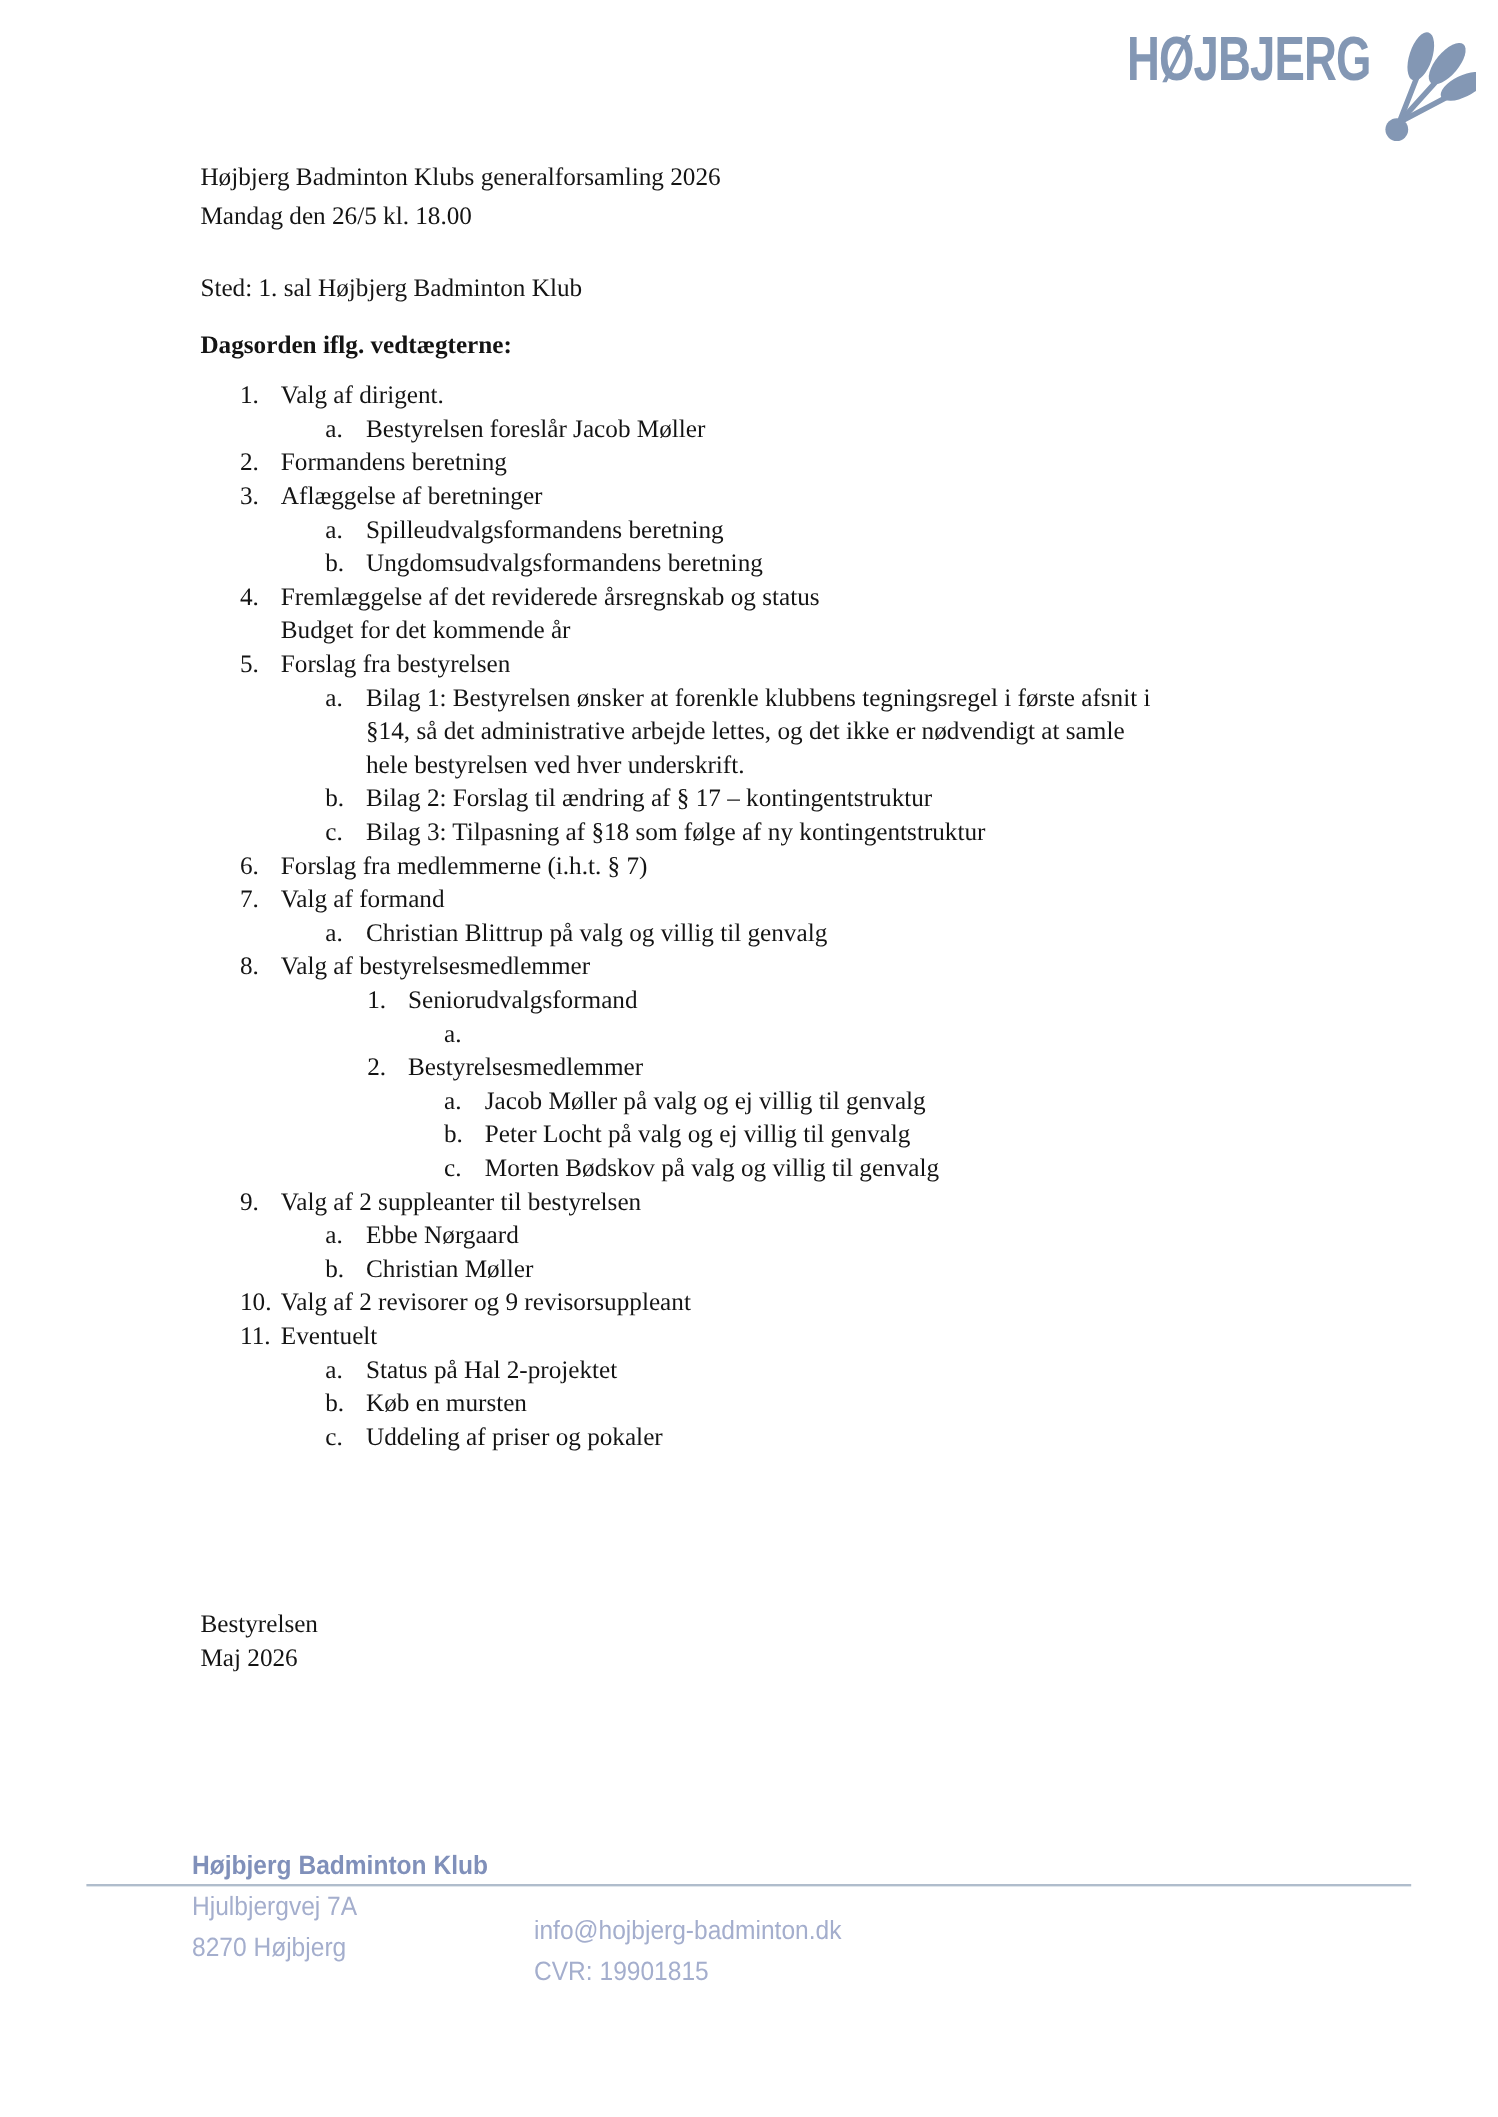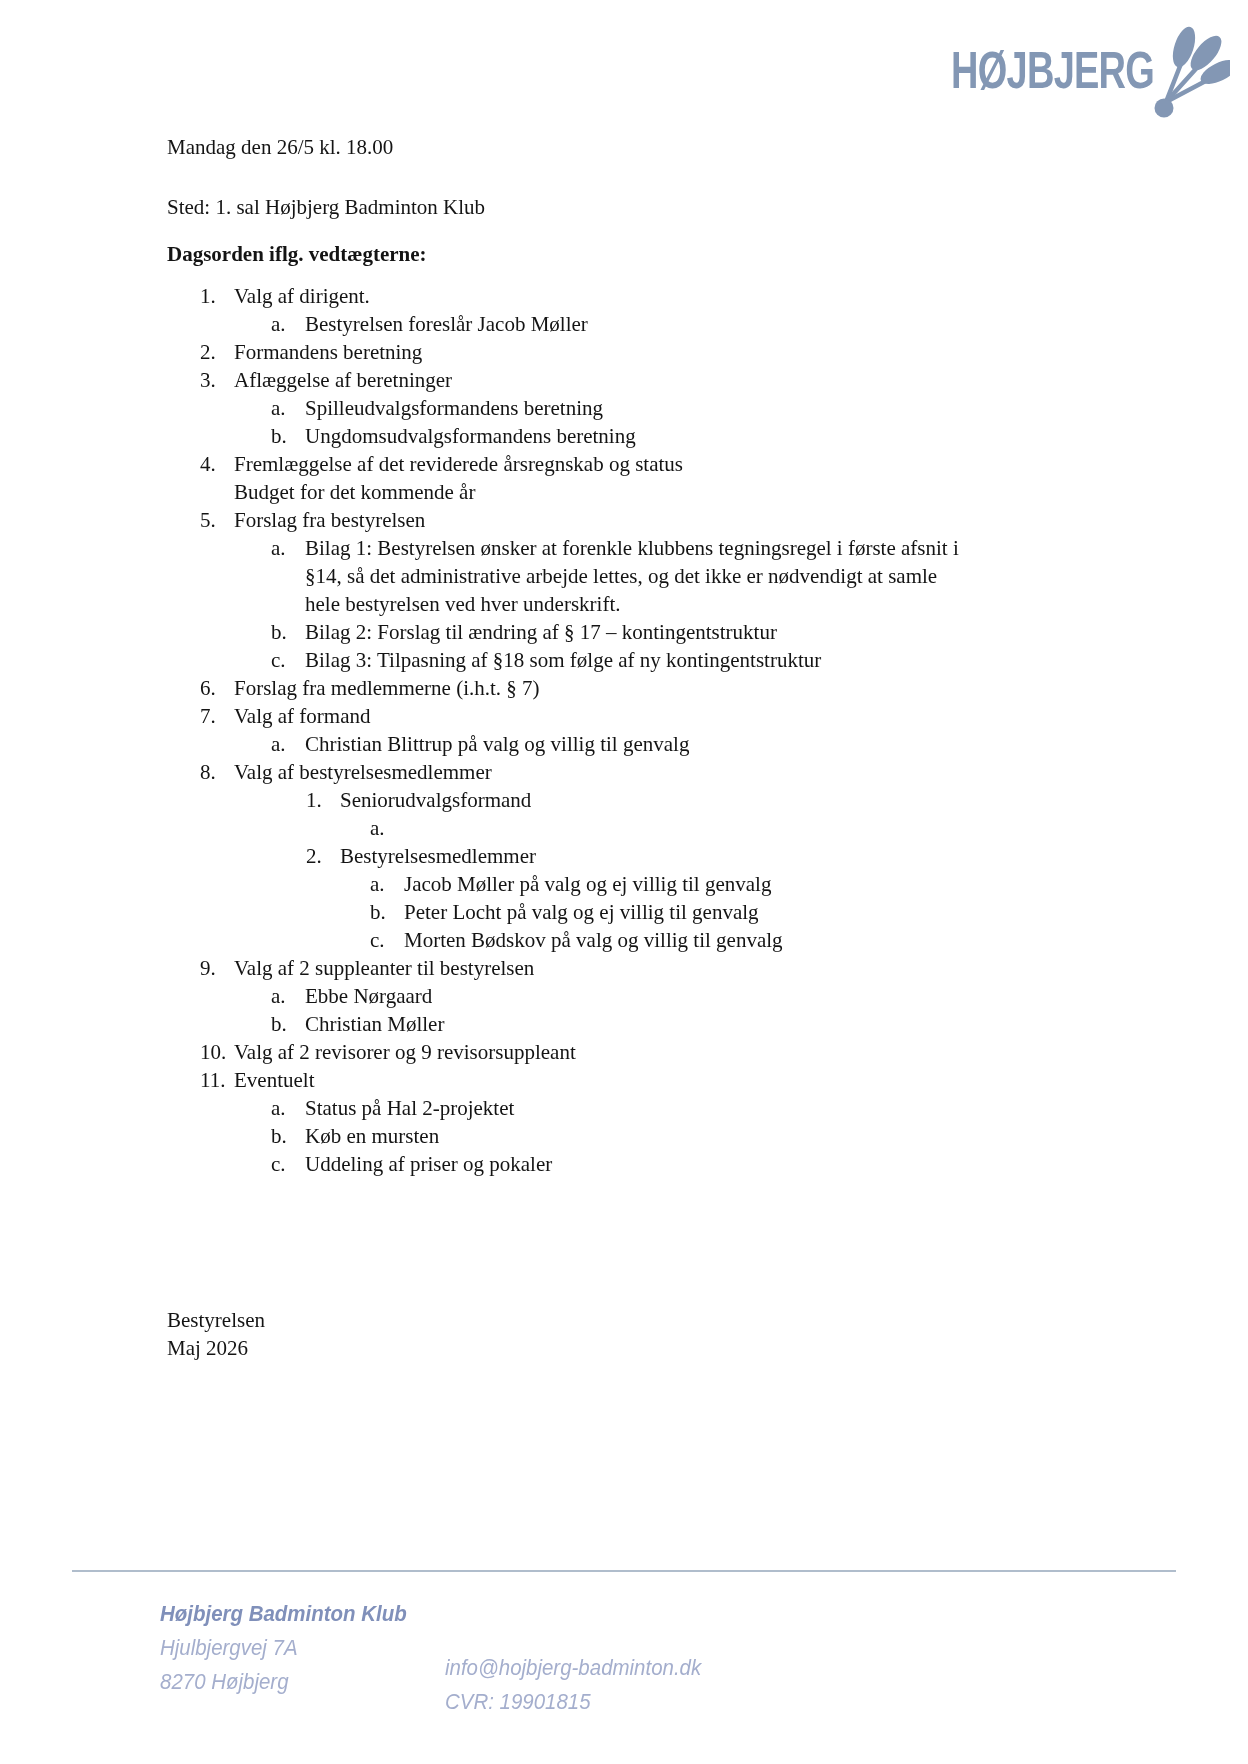--- a/index.html
+++ b/index.html
@@ -11,21 +11,21 @@
     --page-bg:#ffffff;
   }
   html,body{margin:0;padding:0;}
   body{
     width:1248px;height:1764px;position:relative;
     background:var(--page-bg);
     font-family:"Liberation Serif",serif;color:var(--ink);
     overflow:hidden;
   }
   
-  .logo{position:absolute;top:24px;right:18px;height:94px;display:flex;align-items:center;}
+  .logo{position:absolute;top:24px;right:18px;height:94px;display:flex;align-items:flex-start;gap:12px;}
   .logo-wordmark{
     font-family:"Liberation Sans",sans-serif;font-weight:bold;
     font-size:52px;line-height:1;letter-spacing:-1px;color:var(--brand);
     transform:scaleX(0.73);transform-origin:right bottom;margin-bottom:3px;
   }
   .logo-icon{width:80px;height:94px;margin-left:-4px;}
   
   .doc{position:absolute;left:167px;top:131px;width:960px;font-size:21px;}
   .doc-head{line-height:33px;}
   .doc-head div{white-space:nowrap;}
@@ -36,22 +36,22 @@
   .agenda-row .marker{position:absolute;white-space:nowrap;}
   .agenda-row .txt{position:absolute;white-space:nowrap;}
   .agenda-row.l1 .marker{left:33px;}  .agenda-row.l1 .txt{left:67px;text-align:center;}
   .agenda-row.l2 .marker{left:104px;} .agenda-row.l2 .txt{left:138px;}
   .agenda-row.l3 .marker{left:139px;} .agenda-row.l3 .txt{left:173px;}
   .agenda-row.l4 .marker{left:203px;} .agenda-row.l4 .txt{left:237px;}
   .signature{margin-top:128px;line-height:28px;}
   .signature div{white-space:nowrap;}
   
   .footer-rule{position:absolute;left:72px;top:1570px;width:1104px;height:0;border-top:2px solid var(--rule);}
-  .footer{position:absolute;left:160px;top:1597px;width:900px;
-    font-family:"Liberation Sans",sans-serif;font-size:22px;line-height:34px;color:var(--footer-text);font-style:italic;}
+  .footer{position:absolute;left:160px;top:1538px;width:900px;
+    font-family:"Liberation Sans",sans-serif;font-size:22px;line-height:34px;color:var(--footer-text);}
   .footer .line{display:block;transform:scaleX(0.93);transform-origin:left center;white-space:nowrap;}
   .footer-club{font-weight:bold;color:var(--footer-title);}
   .footer-col-right{position:absolute;left:285px;top:34px;margin-top:20px;}
 </style>
 </head>
 <body>
 
 <div class="logo">
   <div class="logo-wordmark">HØJBJERG</div>
   <svg class="logo-icon" viewBox="0 0 80 94" aria-hidden="true">
@@ -64,20 +64,21 @@
       <ellipse cx="34" cy="23" rx="9.5" ry="21" transform="rotate(18 34 23)"></ellipse>
       <ellipse cx="56" cy="29" rx="9.5" ry="21" transform="rotate(40 56 29)"></ellipse>
       <ellipse cx="69" cy="48" rx="9" ry="20" transform="rotate(64 69 48)"></ellipse>
       <circle cx="14" cy="84" r="9.5"></circle>
     </g>
   </svg>
 </div>
 
 <div class="doc">
   <div class="doc-head">
+    <div>Højbjerg Badminton Klubs generalforsamling 2026</div>
     <div>Mandag den 26/5 kl. 18.00</div>
   </div>
 
   <div class="sted">Sted: 1. sal Højbjerg Badminton Klub</div>
 
   <div class="agenda-heading">Dagsorden iflg. vedtægterne:</div>
 
   <div class="agenda-list" id="agenda-list">
       <div class="agenda-row l1">
         <span class="marker">1.</span>

